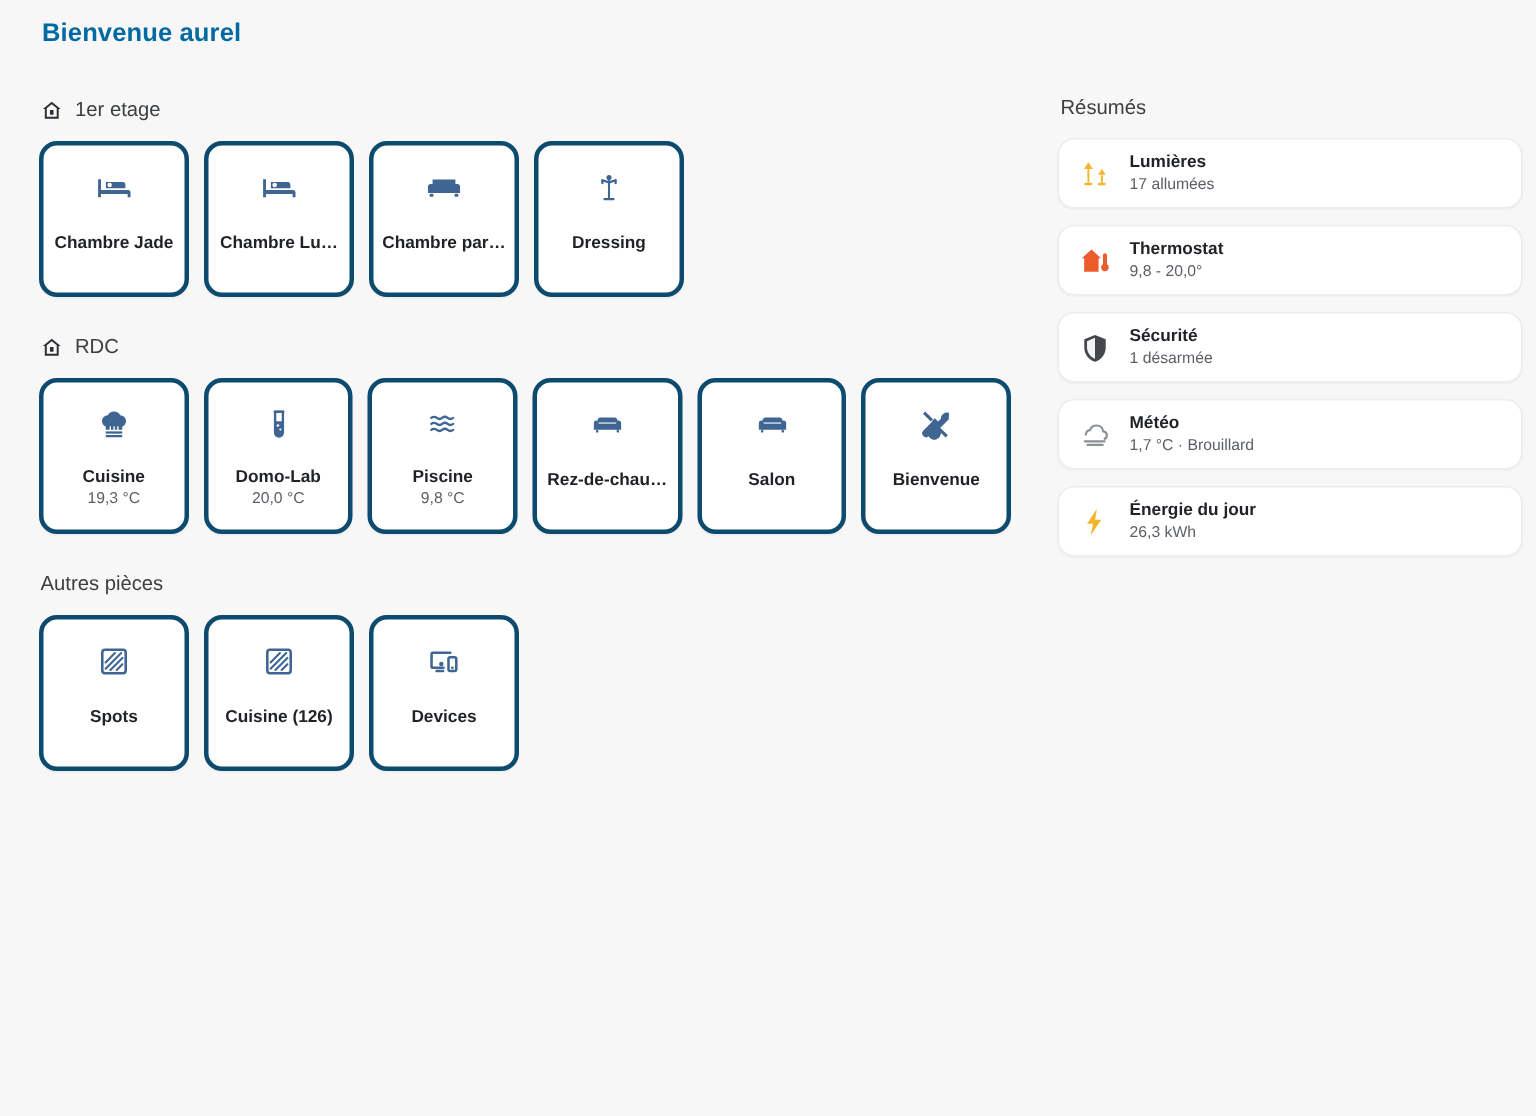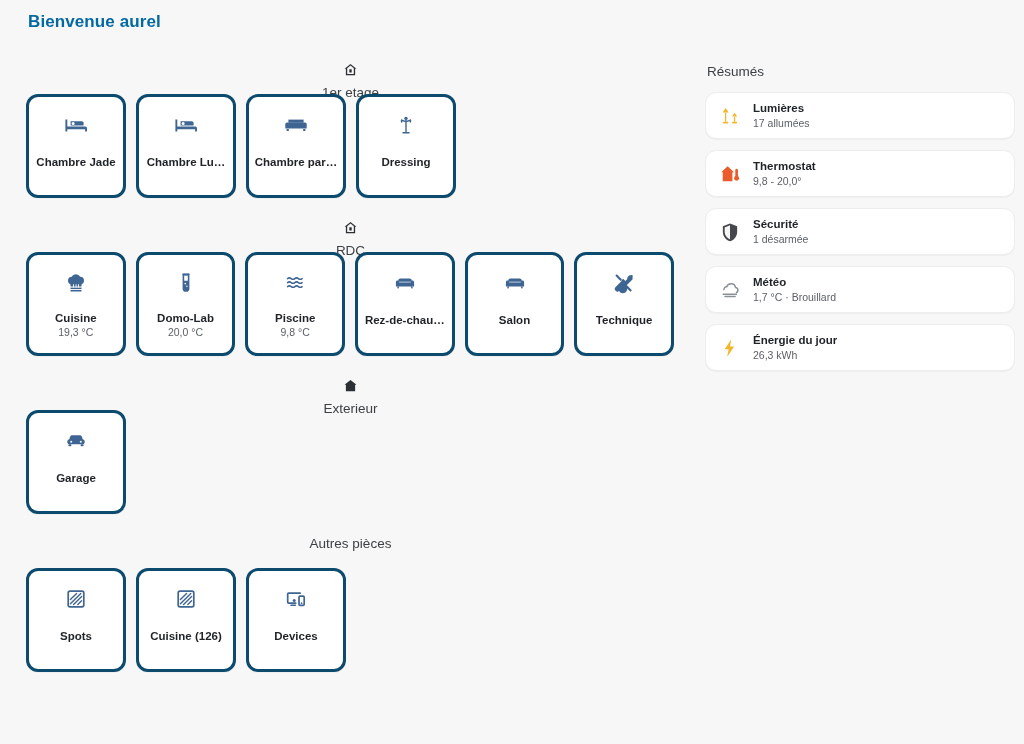--- a/index.html
+++ b/index.html
@@ -47,21 +47,20 @@
   }
 
   
   .area-section { margin-bottom: 22px; }
   .area-header {
     display: flex;
     align-items: center;
     gap: 8px;
     height: 22px;
     margin: 0 0 10px 1px;
-    flex-direction: column;
   }
   .area-header .hdr-icon {
     width: 15px;
     height: 15px;
     display: block;
     color: #2c2f34;
     flex: 0 0 auto;
   }
   .area-header .hdr-icon svg { display: block; width: 15px; height: 15px; }
   .area-title {
@@ -304,46 +303,21 @@
           <div class="room-card no-state">
             <span class="r-icon" style="color: rgb(63, 101, 146);">
               <svg viewBox="0 0 24 24">
                 <path fill="currentColor" d="M4.8 3.3 3.3 4.8l5.2 5.2 1.5-1.5L4.8 3.3Z"></path>
                 <path fill="currentColor" d="M12.3 12.1 9.9 9.7 3.6 16a2.6 2.6 0 0 0 0 3.7 2.6 2.6 0 0 0 3.7 0l5-4.9-.1-.1 1.3-1.3-1.2-1.3Z"></path>
                 <path fill="currentColor" d="M20.7 4.2a4.3 4.3 0 0 0-5.6 4.1l-1.7 1.7-2.2-2.2-2 2 2.2 2.2-1.7 1.7a4.3 4.3 0 1 0 5.3 5.3 4.3 4.3 0 0 0-.6-4.4l6.3-6.3-.2-.1.2-4Z" transform="translate(0 0)"></path>
                 <path fill="currentColor" d="M16.8 3.6 14.9 5.5l3.8 3.8 1.9-1.9-3.8-3.8Z" opacity="0"></path>
                 <path fill="currentColor" d="m19.9 19.2-1.5 1.5-5.6-5.6 1.5-1.5 5.6 5.6Z"></path>
               </svg>
             </span>
-            <div class="r-name">Technique</div>
-          </div>
-        </div>
-      </div>
-      <div class="area-section">
-        <div class="area-header">
-          <span class="hdr-icon">
-            <svg viewBox="0 0 24 24">
-              <path fill="currentColor" d="M12 3 2.4 10.7h2.2V21h14.8V10.7h2.2L12 3Z"></path>
-            </svg>
-          </span>
-          <span class="area-title">Exterieur</span>
-        </div>
-        <div class="card-row">
-          <div class="room-card no-state">
-            <span class="r-icon" style="color: rgb(63, 101, 146);">
-              <svg viewBox="0 0 24 24">
-                <path fill="currentColor" d="M6.2 7.6C6.5 6.8 7.2 6.2 8 6.2h8c.8 0 1.5.6 1.8 1.4l1.2 3.3H5l1.2-3.3Z"></path>
-                <rect x="3.4" y="10.6" width="17.2" height="4.6" rx="1.6" fill="currentColor"></rect>
-                <rect x="4.4" y="15.2" width="3" height="2" rx="0.8" fill="currentColor"></rect>
-                <rect x="16.6" y="15.2" width="3" height="2" rx="0.8" fill="currentColor"></rect>
-                <circle cx="7.2" cy="12.7" r="1" fill="#ffffff"></circle>
-                <circle cx="16.8" cy="12.7" r="1" fill="#ffffff"></circle>
-              </svg>
-            </span>
-            <div class="r-name">Garage</div>
+            <div class="r-name">Bienvenue</div>
           </div>
         </div>
       </div>
       <div class="area-section">
         <div class="area-header">
           <span class="area-title">Autres pièces</span>
         </div>
         <div class="card-row">
           <div class="room-card no-state">
             <span class="r-icon" style="color: rgb(63, 101, 146);">

